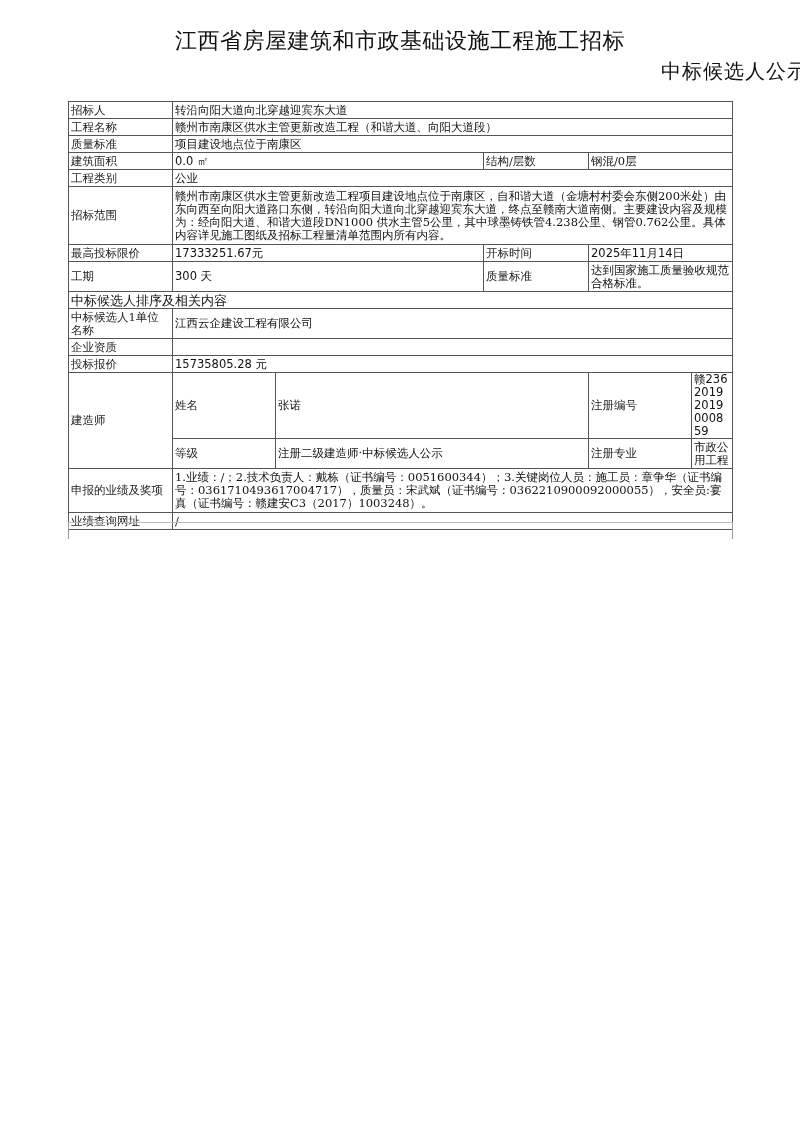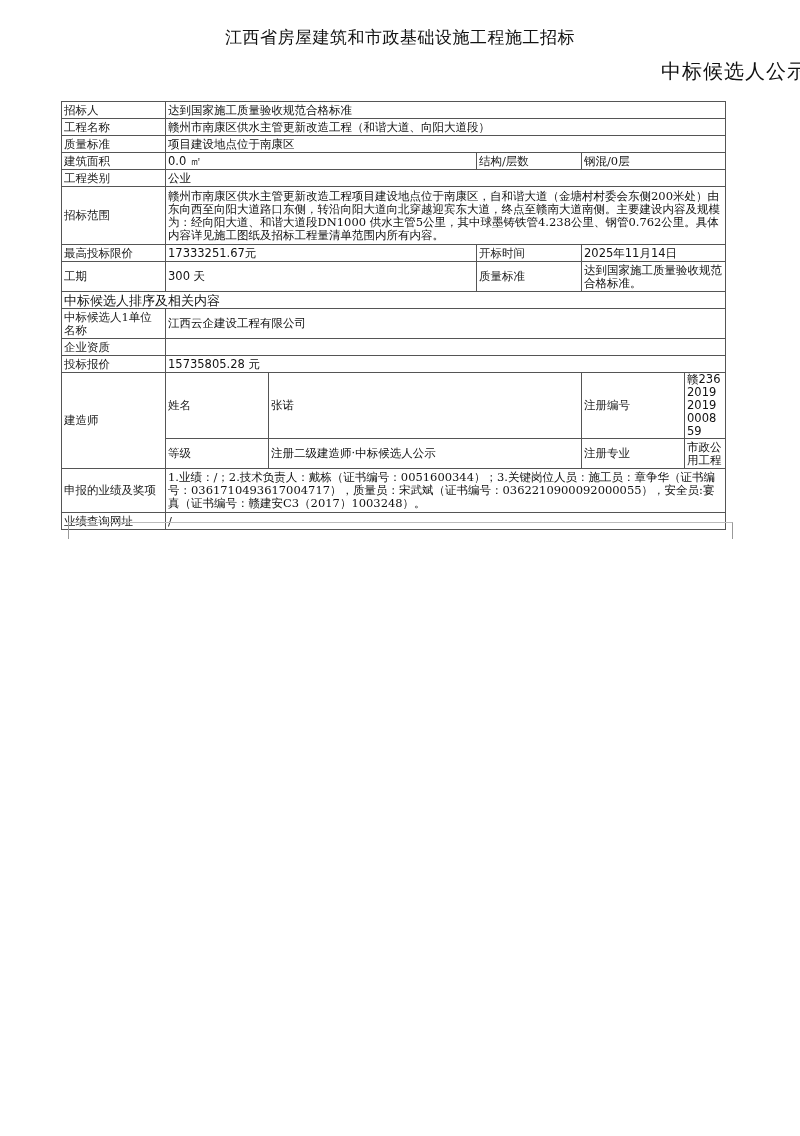--- a/index.html
+++ b/index.html
@@ -1,22 +1,22 @@
 <!DOCTYPE html>
 <html><head>
 <meta charset="utf-8">
 <style>
   html, body { margin: 0; padding: 0; background: #ffffff; }
   body { width: 800px; height: 1136px; position: relative; overflow: hidden;
          font-family: "DejaVu Serif", "Liberation Serif", serif; color: #111; }
   .title1 { position: absolute; left: 0; top: 26px; width: 800px; text-align: center;
-            font-size: 17px; letter-spacing: 0.5px; }
+            font-size: 22px; letter-spacing: 0.5px; }
   .title2 { position: absolute; left: 8px; top: 58px; width: 800px; text-align: right;
             font-size: 20px; letter-spacing: 1px; }
-  table.main { position: absolute; left: 61px; top: 101px; width: 664px;
+  table.main { position: absolute; left: 68px; top: 101px; width: 664px;
                border-collapse: collapse; table-layout: fixed; font-size: 11.5px; }
   table.main td { border: 1px solid #555; padding: 0 2px; vertical-align: middle;
                   line-height: 13px; word-break: break-all; }
   .num { font-family: "DejaVu Sans", "Liberation Sans", sans-serif; }
   td.label { color: #222; }
   td.section { text-align: left; font-size: 13px; height: 16px; }
   .tail { position: absolute; left: 68px; top: 522px; width: 663px; height: 16px;
           border-left: 1px solid #999; border-right: 1px solid #999; border-top: 1px solid #bbb; }
 </style>
 </head>
@@ -31,21 +31,21 @@
     <col style="width:103px">
     <col style="width:208px">
     <col style="width:105px">
     <col style="width:103px">
     <col style="width:41px">
   </colgroup>
 
   <tbody>
       <tr style="height:17px">
     <td class="label">招标人</td>
-    <td colspan="5">达到国家施工质量验收规范合格标准</td>
+    <td colspan="5">转沿向阳大道向北穿越迎宾东大道</td>
   </tr>
   <tr style="height:17px">
     <td class="label">工程名称</td>
     <td colspan="5">赣州市南康区供水主管更新改造工程（和谐大道、向阳大道段）</td>
   </tr>
   <tr style="height:17px">
     <td class="label">质量标准</td>
     <td colspan="5">项目建设地点位于南康区</td>
   </tr>
   <tr style="height:17px">

